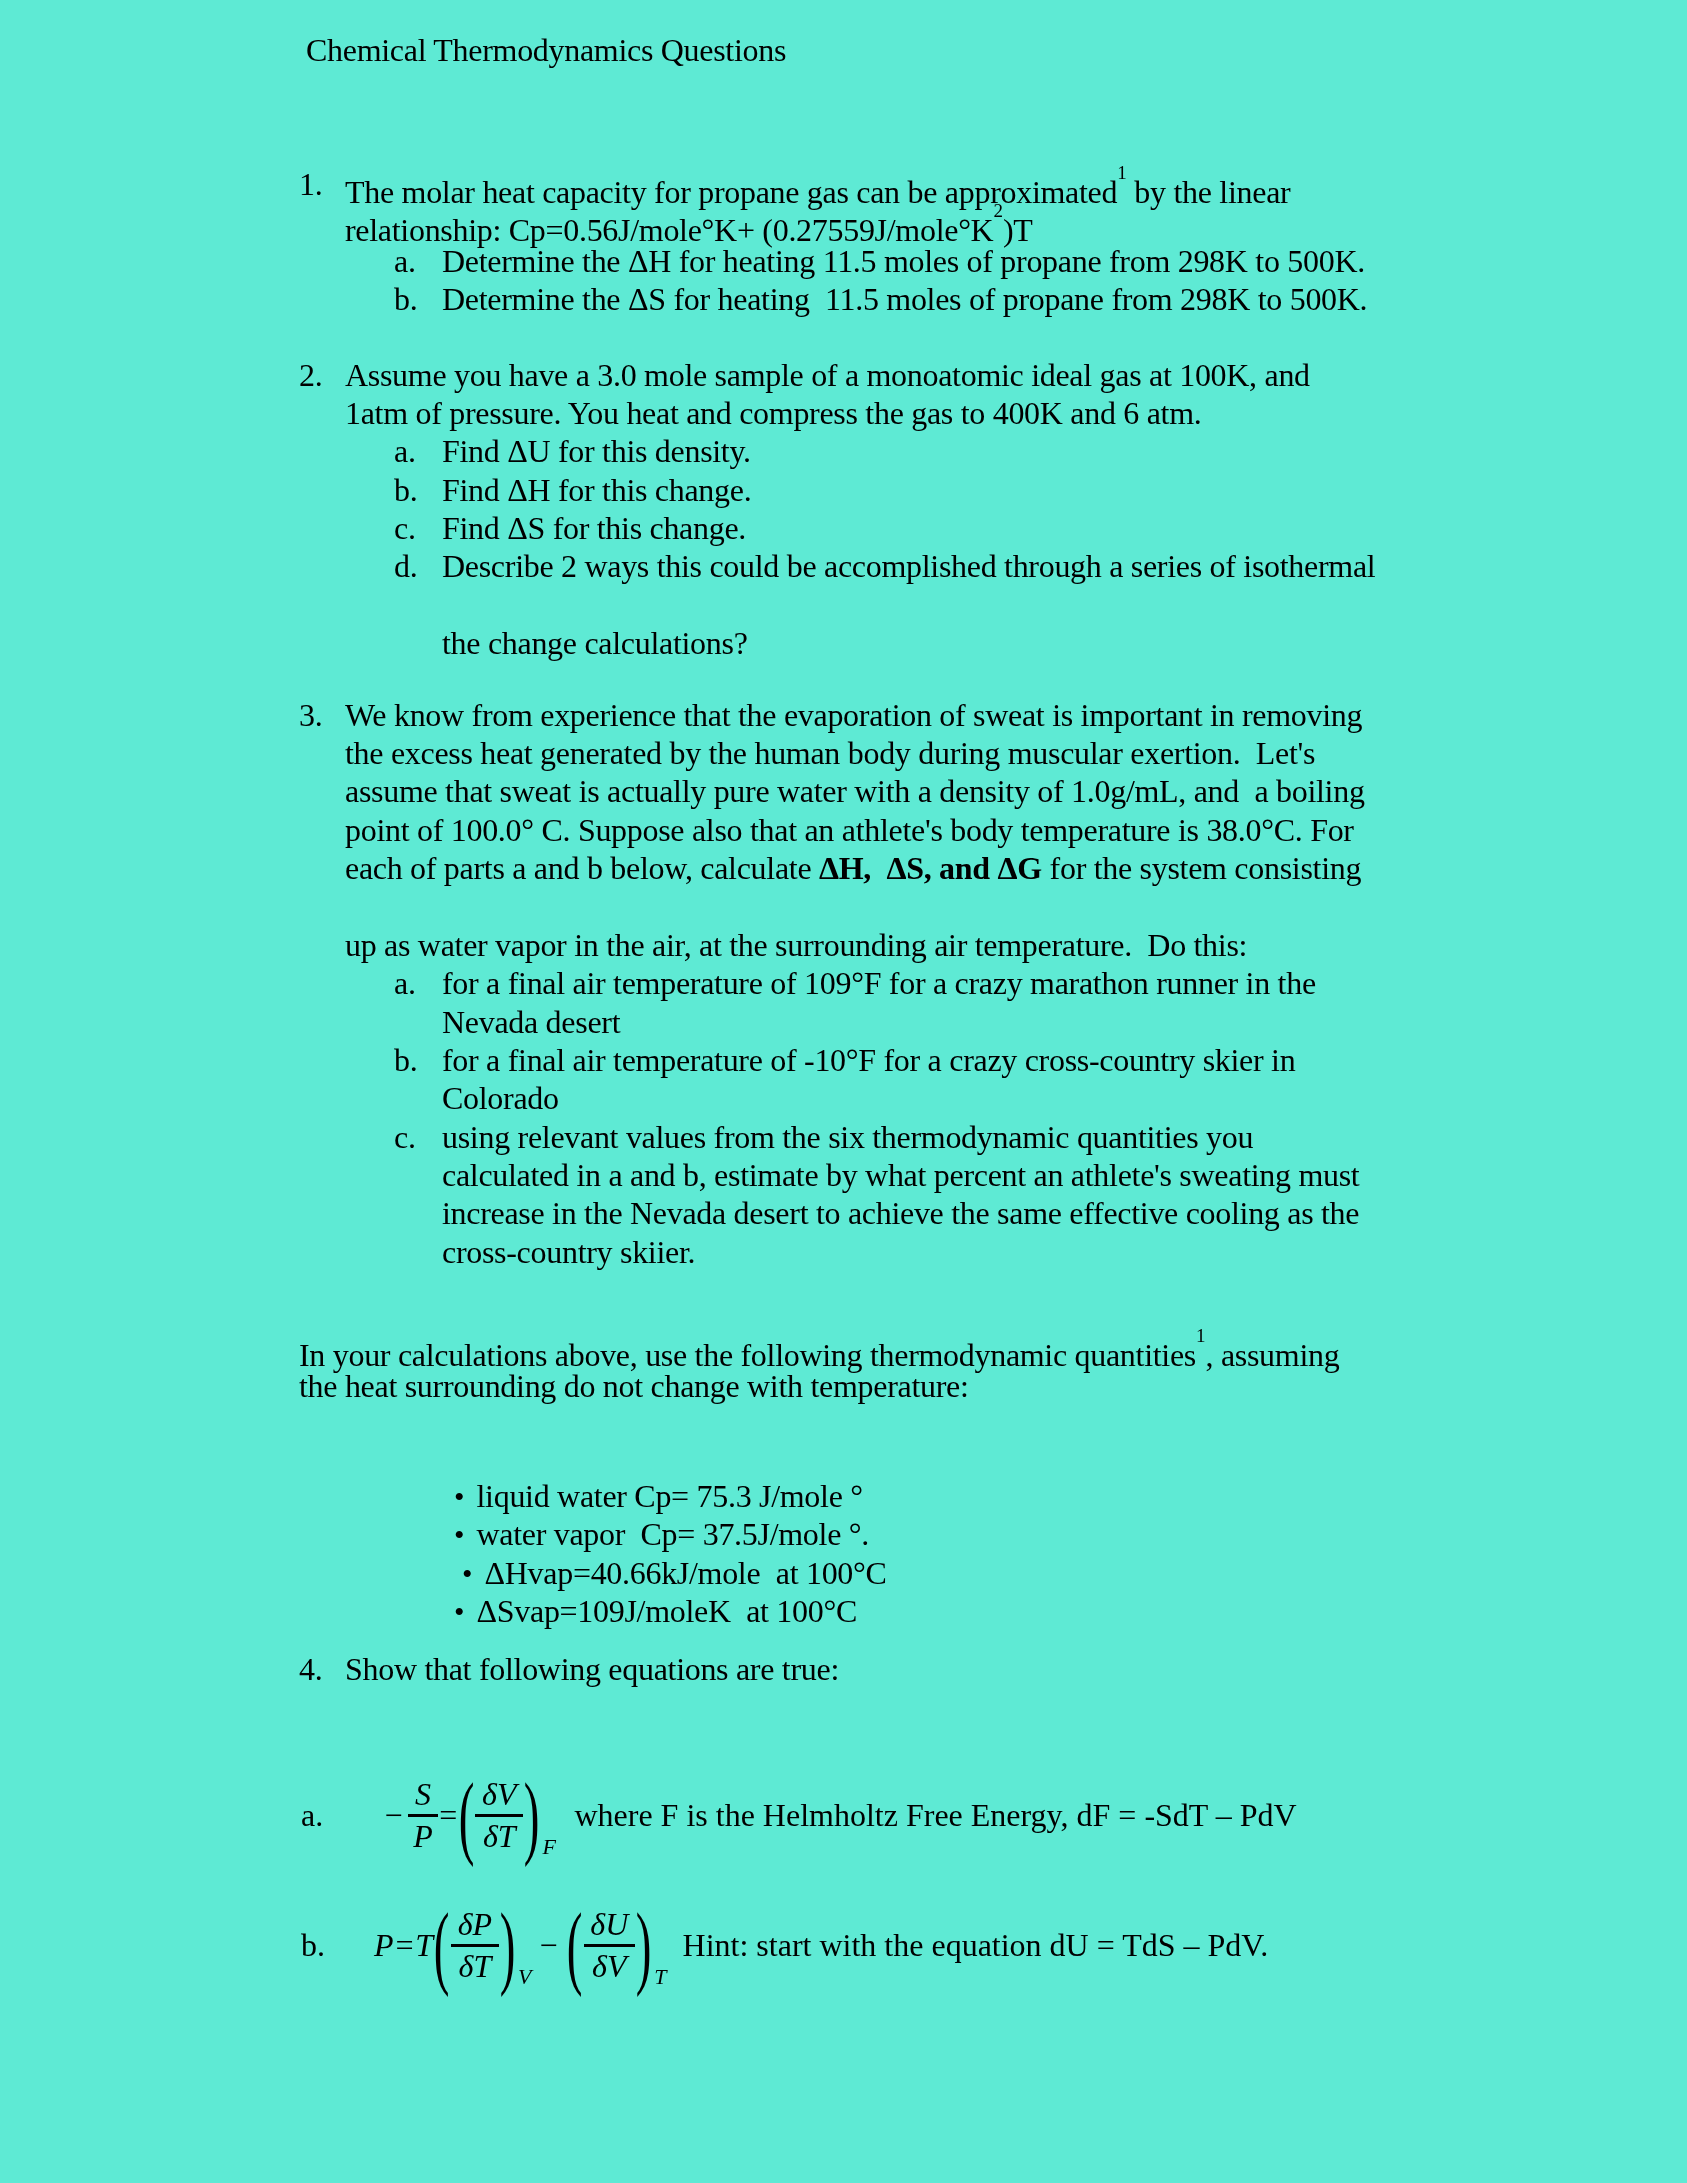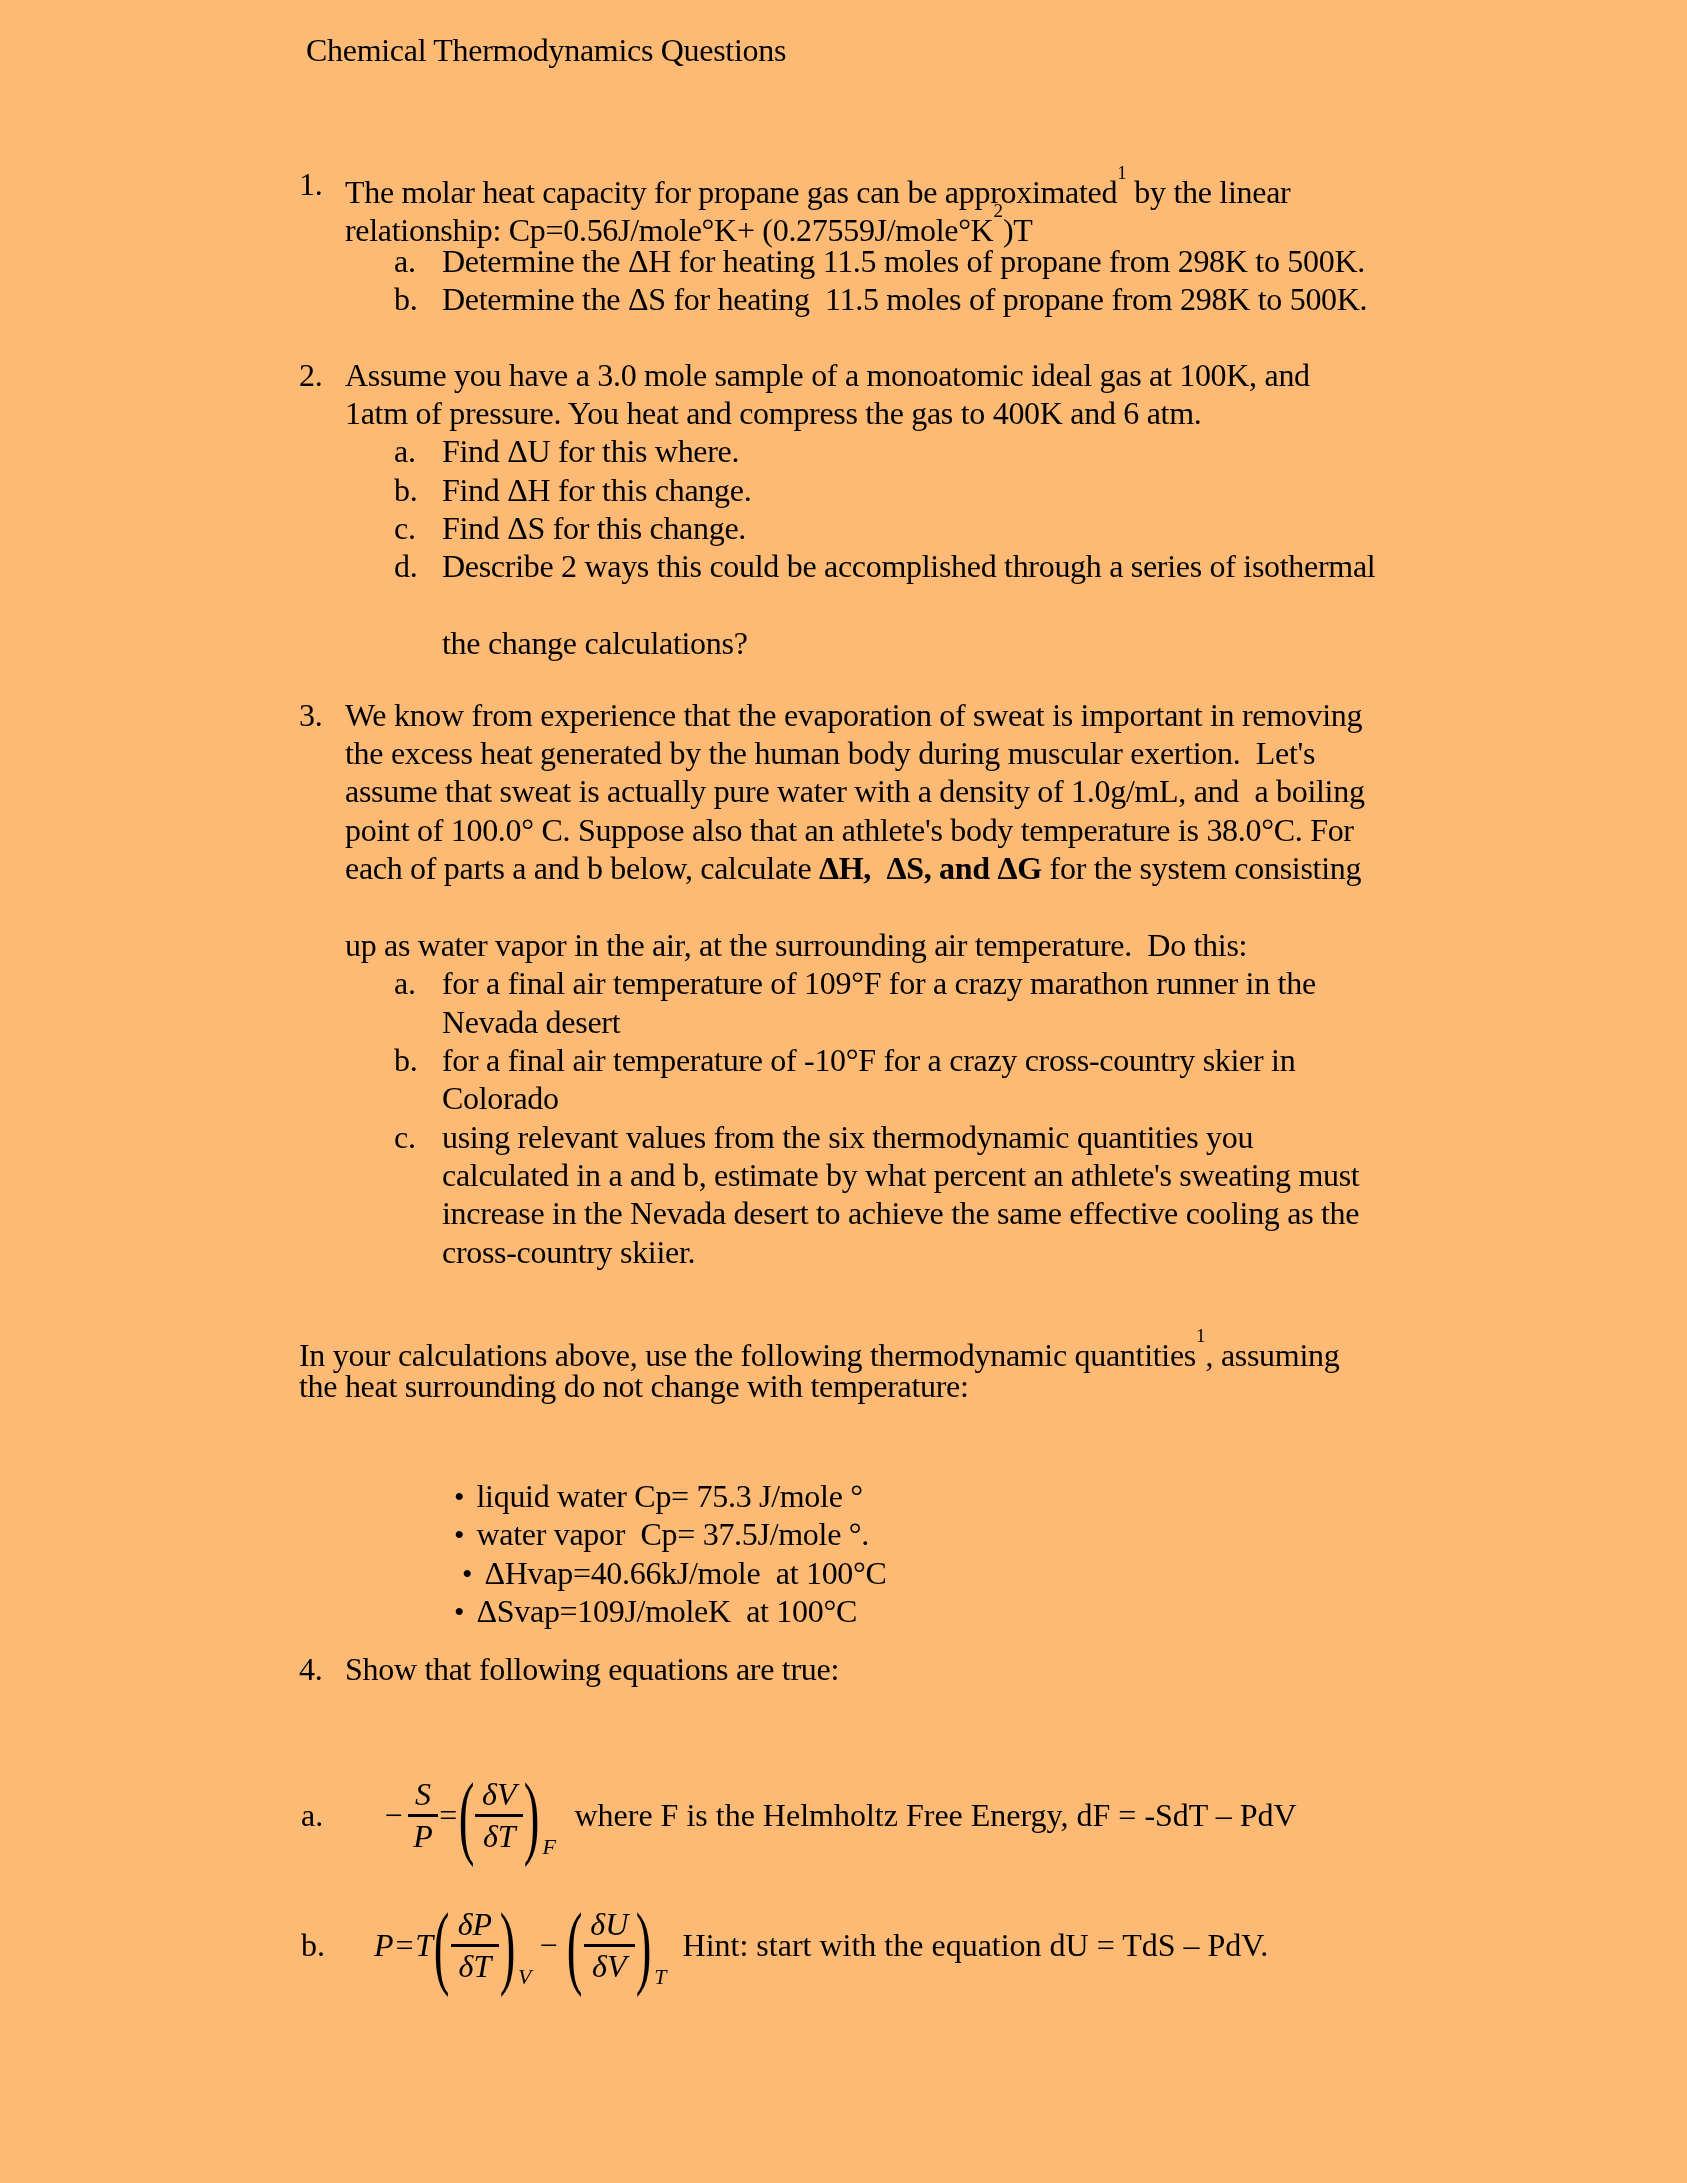--- a/index.html
+++ b/index.html
@@ -1,17 +1,17 @@
 <!DOCTYPE html>
 <html style="font-size:10.6px"><head>
 <meta charset="utf-8">
 <style>
   html,body { margin:0; padding:0; background:#e8e8e8; }
   .page {
-    position:relative; width:1687px; height:2183px; background:#fdba74;
+    position:relative; width:1687px; height:2183px; background:#5eead4;
     font-family:"Liberation Serif","DejaVu Serif",serif; color:#000;
     overflow:hidden;
   }
   .ln {
     position:absolute; font-size:32px; line-height:33px;
     white-space:pre; letter-spacing:-0.3px;
   }
   .sp { font-size:19px; position:relative; top:-12px; letter-spacing:0; }
   .b { font-weight:bold; }
   .mk { display:inline-block; width:22.5px; font-size:30px; }
@@ -48,21 +48,21 @@
   <div class="ln" style="left:345px; top:206px;"><span>relationship: Cp=0.56J/mole°K+ (0.27559J/mole°K</span><sup class="sp">2</sup><span>)T</span></div>
   <div class="ln" style="left:394px; top:245px;">a.</div>
   <div class="ln" style="left:442px; top:245px;">Determine the ΔH for heating 11.5 moles of propane from 298K to 500K.</div>
   <div class="ln" style="left:394px; top:283px;">b.</div>
   <div class="ln" style="left:442px; top:283px;">Determine the ΔS for heating  11.5 moles of propane from 298K to 500K.</div>
 
   <div class="ln" style="left:299px; top:359px;">2.</div>
   <div class="ln" style="left:345px; top:359px;">Assume you have a 3.0 mole sample of a monoatomic ideal gas at 100K, and</div>
   <div class="ln" style="left:345px; top:397px;">1atm of pressure. You heat and compress the gas to 400K and 6 atm.</div>
   <div class="ln" style="left:394px; top:435px;">a.</div>
-  <div class="ln" style="left:442px; top:435px;">Find ΔU for this where.</div>
+  <div class="ln" style="left:442px; top:435px;">Find ΔU for this density.</div>
   <div class="ln" style="left:394px; top:474px;">b.</div>
   <div class="ln" style="left:442px; top:474px;">Find ΔH for this change.</div>
   <div class="ln" style="left:394px; top:512px;">c.</div>
   <div class="ln" style="left:442px; top:512px;">Find ΔS for this change.</div>
   <div class="ln" style="left:394px; top:550px;">d.</div>
   <div class="ln" style="left:442px; top:550px;">Describe 2 ways this could be accomplished through a series of isothermal</div>
   <div class="ln" style="left:442px; top:627px;">the change calculations?</div>
 
   <div class="ln" style="left:299px; top:699px;">3.</div>
   <div class="ln" style="left:345px; top:699px;">We know from experience that the evaporation of sweat is important in removing</div>

